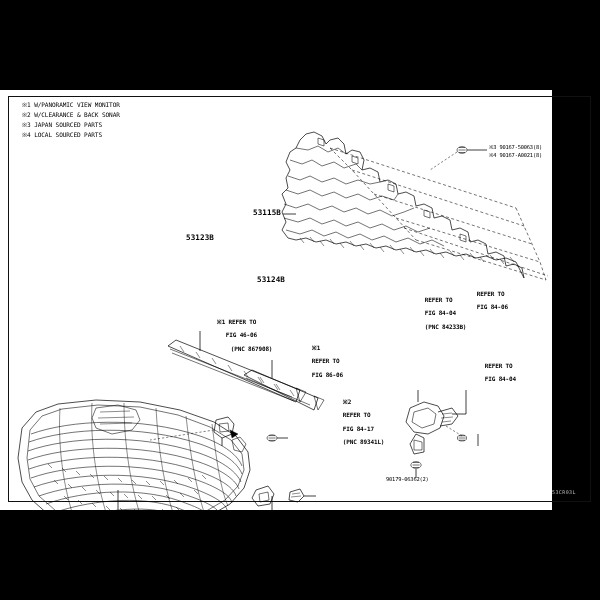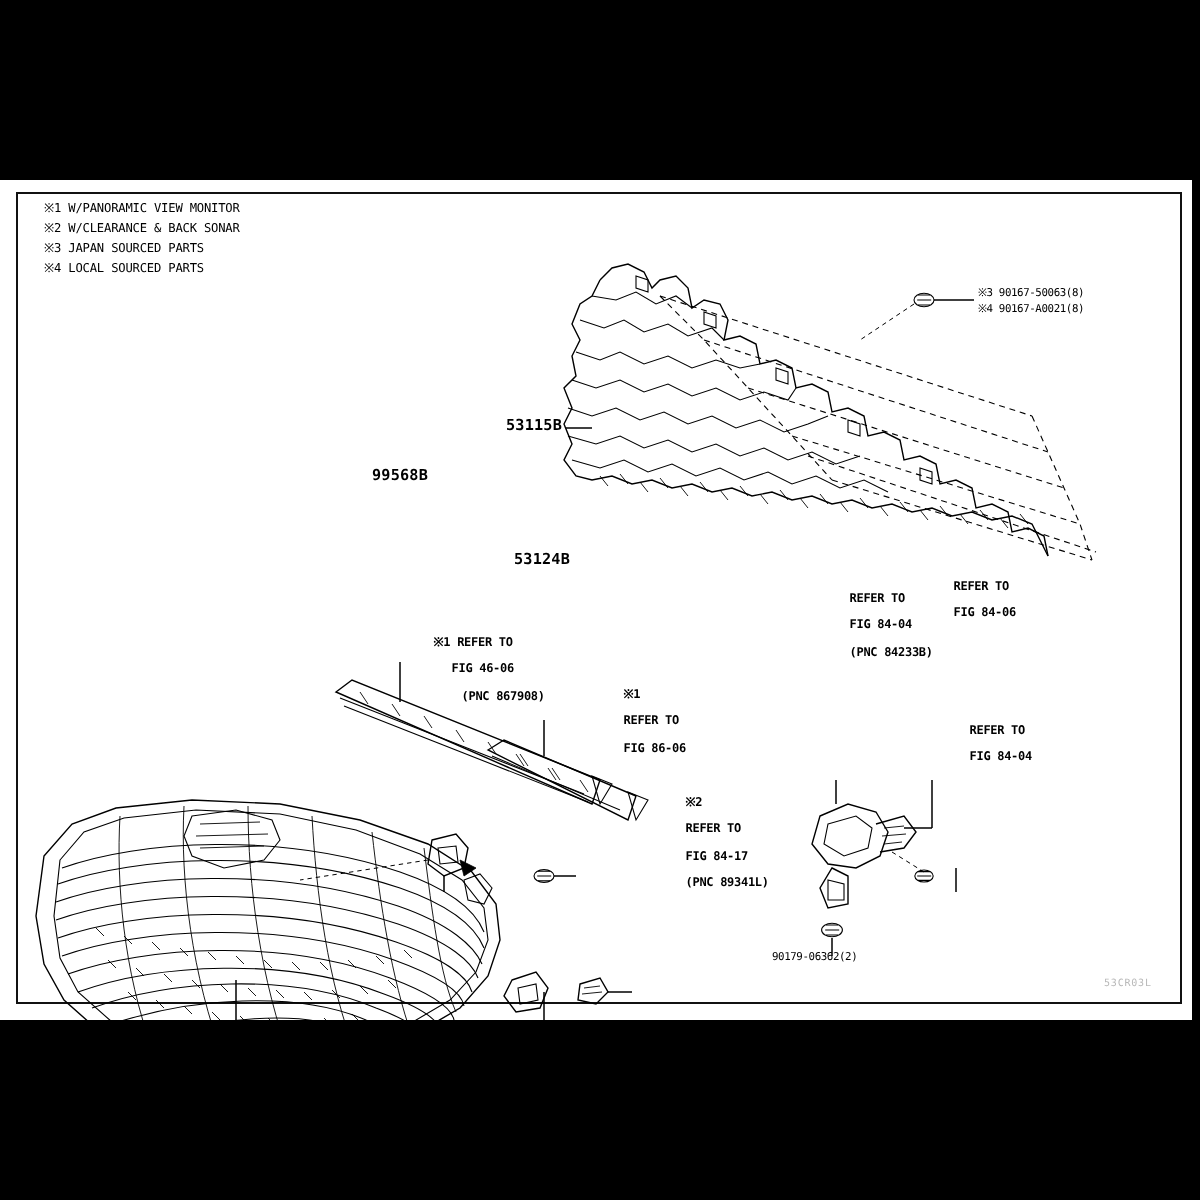--- a/index.html
+++ b/index.html
@@ -1,18 +1,18 @@
 <!DOCTYPE html>
 <html><head>
 <meta charset="utf-8">
 <style>
   html,body{margin:0;padding:0;background:#000;}
   body{width:600px;height:600px;font-family:"DejaVu Sans",sans-serif;}
   #stage{position:relative;width:600px;height:600px;background:#000;overflow:hidden;}
-  #sheet{position:absolute;left:0;top:90px;width:596px;height:420px;background:#ffffff;}
+  #sheet{position:absolute;left:0;top:90px;width:552px;height:420px;background:#ffffff;}
   #sheet .border{position:absolute;left:8px;top:6px;width:583px;height:406px;border:1px solid #111;box-sizing:border-box;}
   .lbl{position:absolute;font-family:"DejaVu Sans Mono",monospace;color:#000;white-space:pre;line-height:1.12;}
   .legend{font-size:6.1px;letter-spacing:-0.1px;}
   .pn{font-size:7.6px;font-weight:bold;letter-spacing:0.1px;}
   .ref{font-size:6.0px;font-weight:bold;letter-spacing:-0.15px;}
   .tiny{font-size:5.4px;letter-spacing:-0.2px;}
   .wm{font-size:5px;color:#b9b9b9;letter-spacing:0.4px;}
   svg{position:absolute;left:0;top:0;width:600px;height:420px;overflow:visible;}
   .st{fill:none;stroke:#000;stroke-width:0.7;}
   .stf{fill:none;stroke:#000;stroke-width:0.55;}
@@ -212,21 +212,21 @@
       <div class="lbl legend" style="left:22px;top:12px;"><span>※1</span>&nbsp;<span>W/PANORAMIC VIEW MONITOR</span></div>
       <div class="lbl legend" style="left:22px;top:22px;"><span>※2</span>&nbsp;<span>W/CLEARANCE &amp; BACK SONAR</span></div>
       <div class="lbl legend" style="left:22px;top:32px;"><span>※3</span>&nbsp;<span>JAPAN SOURCED PARTS</span></div>
       <div class="lbl legend" style="left:22px;top:42px;"><span>※4</span>&nbsp;<span>LOCAL SOURCED PARTS</span></div>
     </div>
 
     <div class="lbl tiny" style="left:489px;top:54px;"><span>※3</span>&nbsp;<span>90167-50063(8)</span></div>
     <div class="lbl tiny" style="left:489px;top:62px;"><span>※4</span>&nbsp;<span>90167-A0021(8)</span></div>
 
     <div class="lbl pn" style="left:253px;top:119px;">53115B</div>
-    <div class="lbl pn" style="left:186px;top:144px;">99568B</div>
+    <div class="lbl pn" style="left:186px;top:144px;">53123B</div>
     <div class="lbl pn" style="left:257px;top:186px;text-align:right;">53124B</div>
     <div class="lbl pn" style="left:176px;top:495px;">53112A</div>
     <div class="lbl tiny" style="left:386px;top:386px;">90179-06362(2)</div>
 
     <div class="lbl ref" style="left:196px;top:222px;">
       <span>※1</span>&nbsp;<span>REFER TO</span><br>
       <span style="margin-left:9px;display:inline-block;">FIG 46-06</span><br>
       <span style="margin-left:14px;display:inline-block;">(PNC 867908)</span>
     </div>
 

